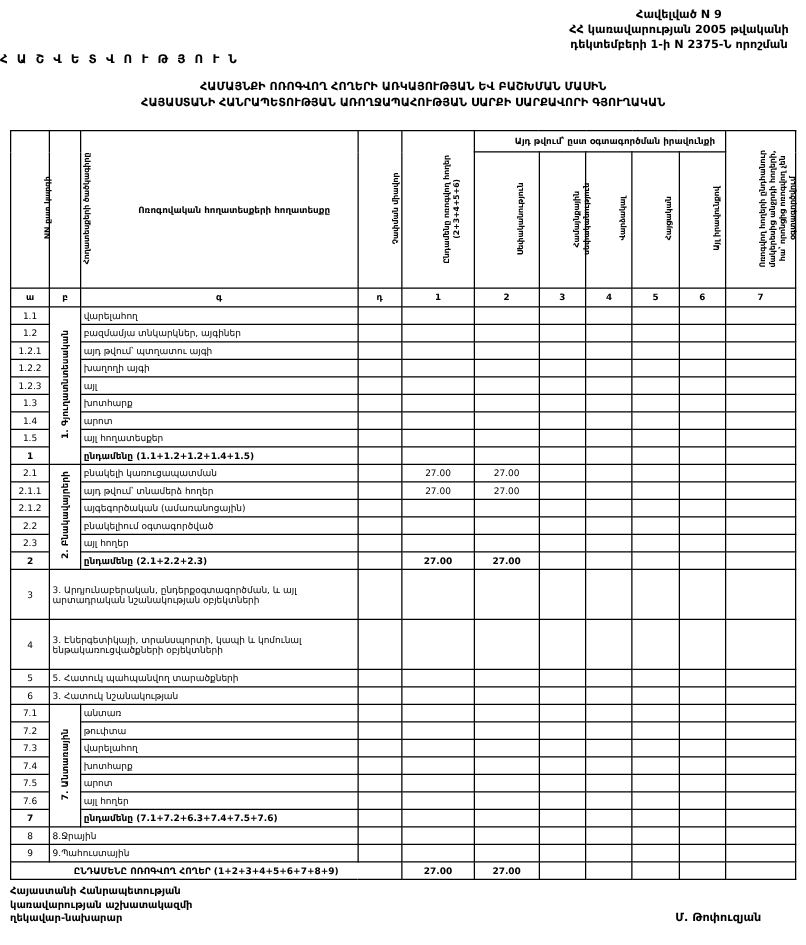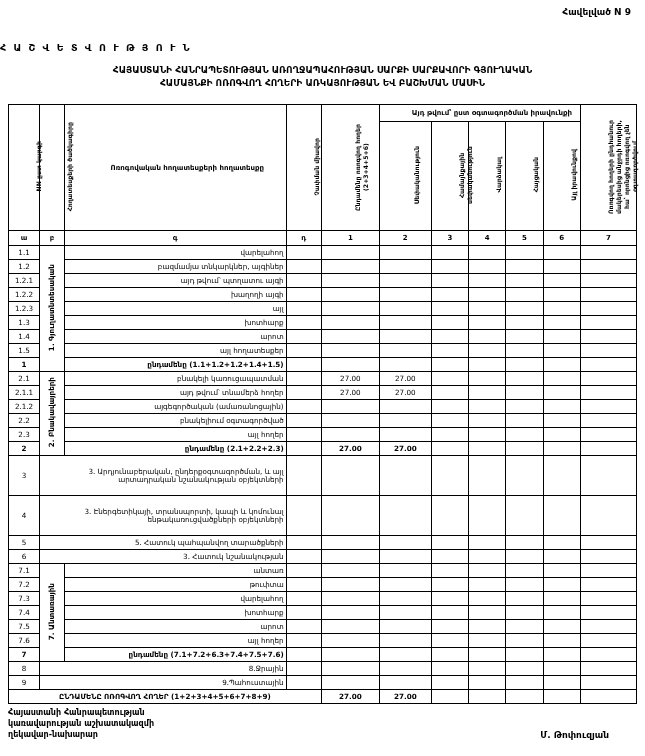--- a/index.html
+++ b/index.html
@@ -48,21 +48,21 @@
     display:inline-block;
     font-weight:bold;font-size:6.2px;
     line-height:8px;
     text-align:center;
     max-height:104px;
     white-space:normal;
   }
   .numhdr{text-align:center;font-weight:bold;font-size:7px;height:14px;}
   .rowh{height:14px;}
   .c{text-align:center;}
-  .l{text-align:right;}
+  .l{text-align:left;}
   .b{font-weight:bold;}
   .grp{
     text-align:center;
     font-weight:bold;
     font-size:7.2px;
     padding:0;
   }
   .grp span{
     writing-mode:vertical-rl;
     transform:rotate(180deg);
@@ -80,27 +80,29 @@
     position:absolute;right:36px;bottom:16px;font-size:9px;font-weight:bold;
   }
 </style>
 </head>
 <body>
 
 <div class="page">
 
   <div class="hdr-right">
     <div>Հավելված N 9</div>
+    <div>ՀՀ կառավարության 2005 թվականի</div>
+    <div>դեկտեմբերի 1-ի N 2375-Ն որոշման</div>
   </div>
 
   <div class="title-center">Հ Ա Շ Վ Ե Տ Վ Ո Ւ Թ Յ Ո Ւ Ն</div>
 
   <div class="subtitle">
+    <div>ՀԱՄԱՅՆՔԻ ՈՌՈԳՎՈՂ ՀՈՂԵՐԻ ԱՌԿԱՅՈՒԹՅԱՆ ԵՎ ԲԱՇԽՄԱՆ ՄԱՍԻՆ</div>
     <div>ՀԱՅԱՍՏԱՆԻ ՀԱՆՐԱՊԵՏՈՒԹՅԱՆ ԱՌՈՂՋԱՊԱՀՈՒԹՅԱՆ ՍԱՐՔԻ ՍԱՐՔԱՎՈՐԻ ԳՅՈՒՂԱԿԱՆ</div>
-    <div>ՀԱՄԱՅՆՔԻ ՈՌՈԳՎՈՂ ՀՈՂԵՐԻ ԱՌԿԱՅՈՒԹՅԱՆ ԵՎ ԲԱՇԽՄԱՆ ՄԱՍԻՆ</div>
   </div>
 
   <table>
     <colgroup>
       <col style="width:30px">
       <col style="width:24px">
       <col style="width:214px">
       <col style="width:34px">
       <col style="width:56px">
       <col style="width:50px">

